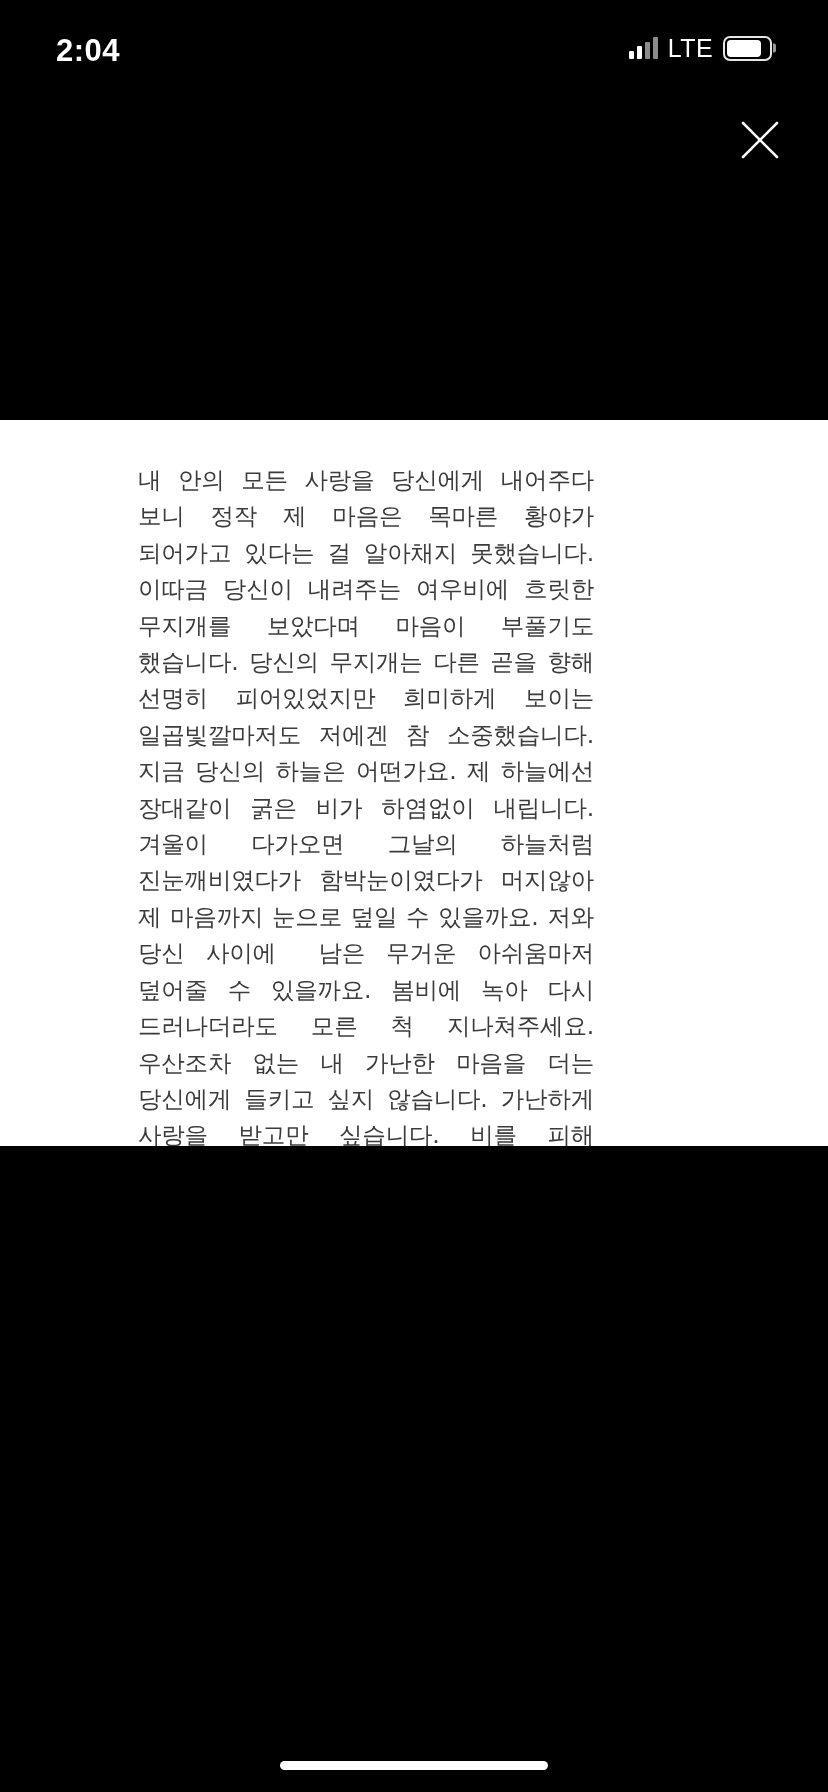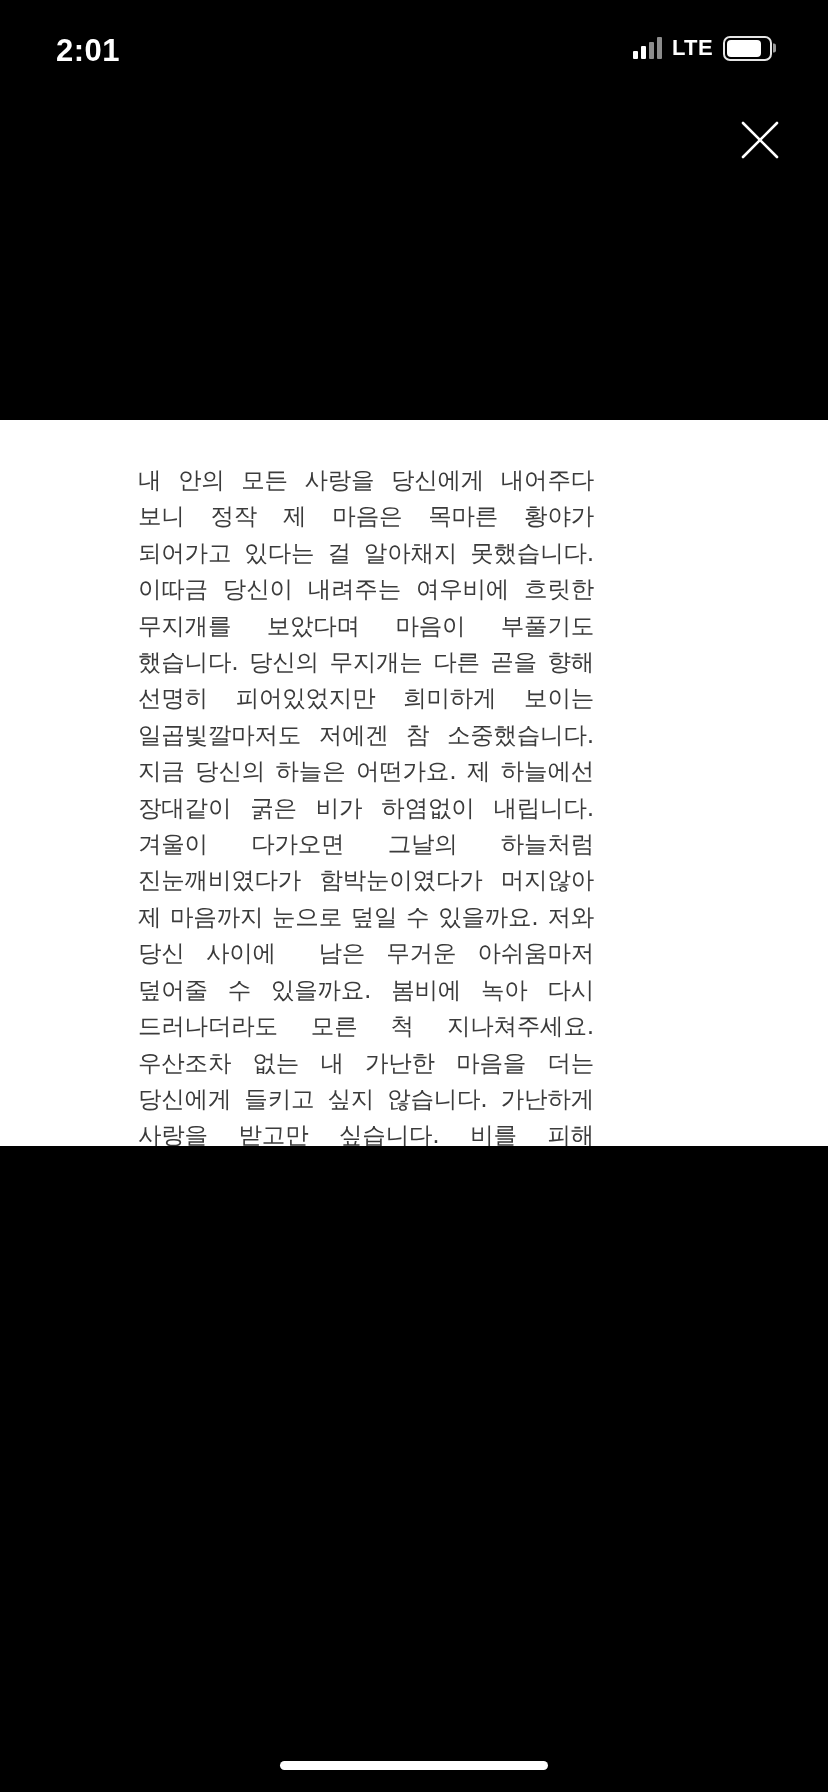--- a/index.html
+++ b/index.html
@@ -53,22 +53,22 @@
     display: block;
     width: 5px;
     background: #ffffff;
     border-radius: 1px;
   }
   .signal-bars i:nth-child(1) { height: 8px; }
   .signal-bars i:nth-child(2) { height: 13px; }
   .signal-bars i:nth-child(3) { height: 17px; background: #8c8c8c; }
   .signal-bars i:nth-child(4) { height: 22px; background: #8c8c8c; }
   .carrier-label {
-    font-size: 22px;
-    font-weight: 700;
+    font-size: 25px;
+    font-weight: 400;
     letter-spacing: 0.4px;
   }
   .battery {
     position: relative;
     width: 49px;
     height: 25px;
     border: 2px solid rgba(255,255,255,0.9);
     border-radius: 7px;
     box-sizing: border-box;
     display: flex;
@@ -144,21 +144,21 @@
     height: 9px;
     background: #ffffff;
     border-radius: 6px;
     z-index: 5;
   }
 </style>
 </head>
 <body>
 
 <div class="status-bar">
-  <div class="status-time">2:01</div>
+  <div class="status-time">2:04</div>
   <div class="status-right">
     <div class="signal-bars">
       <i></i>
         <i></i>
         <i></i>
         <i></i>
     </div>
     <div class="carrier-label">LTE</div>
     <div class="battery">
       <div class="fill"></div>

